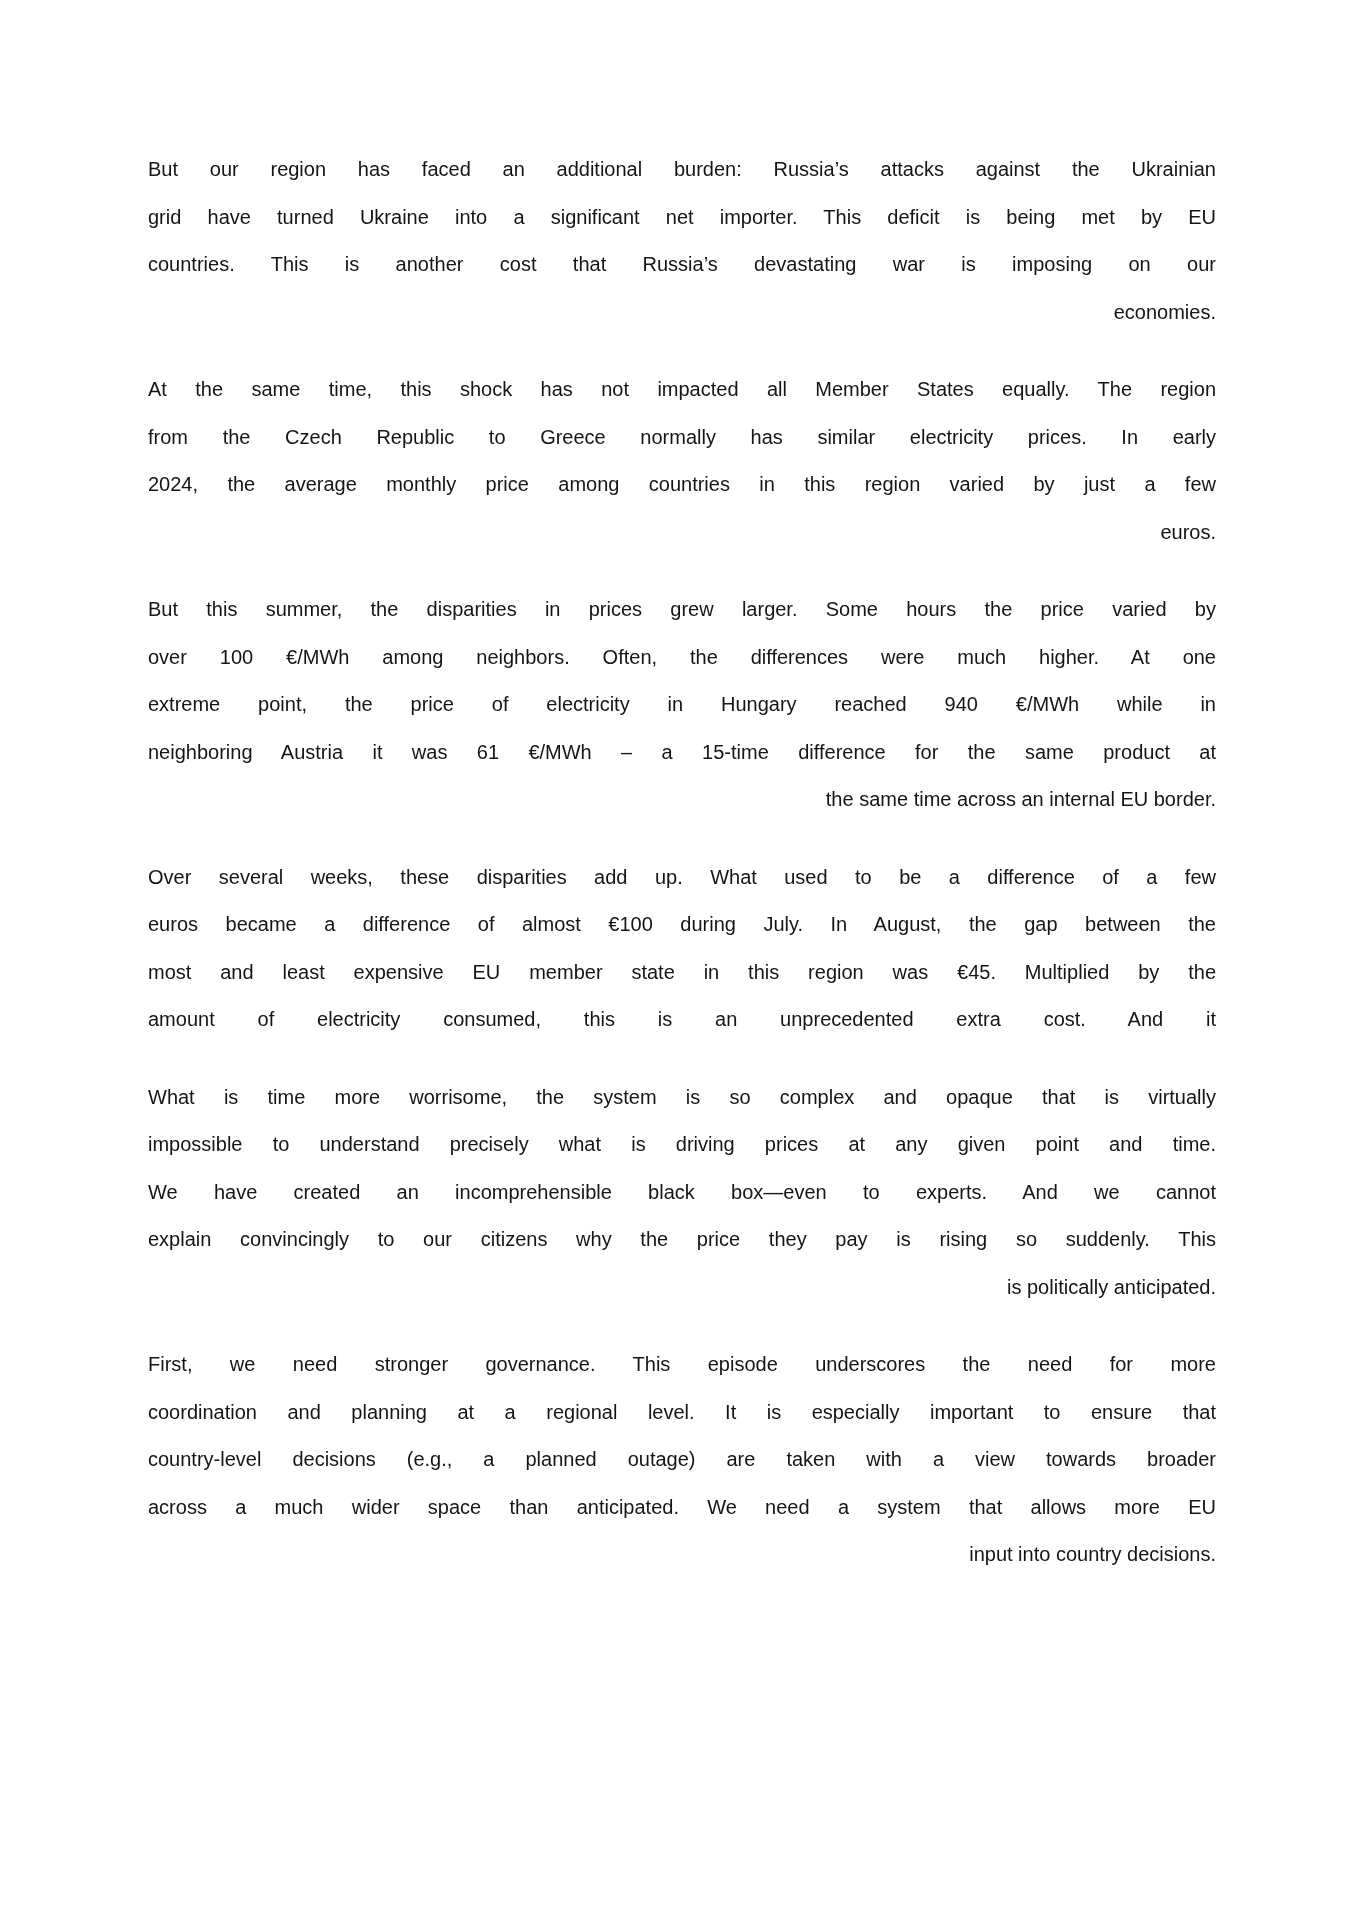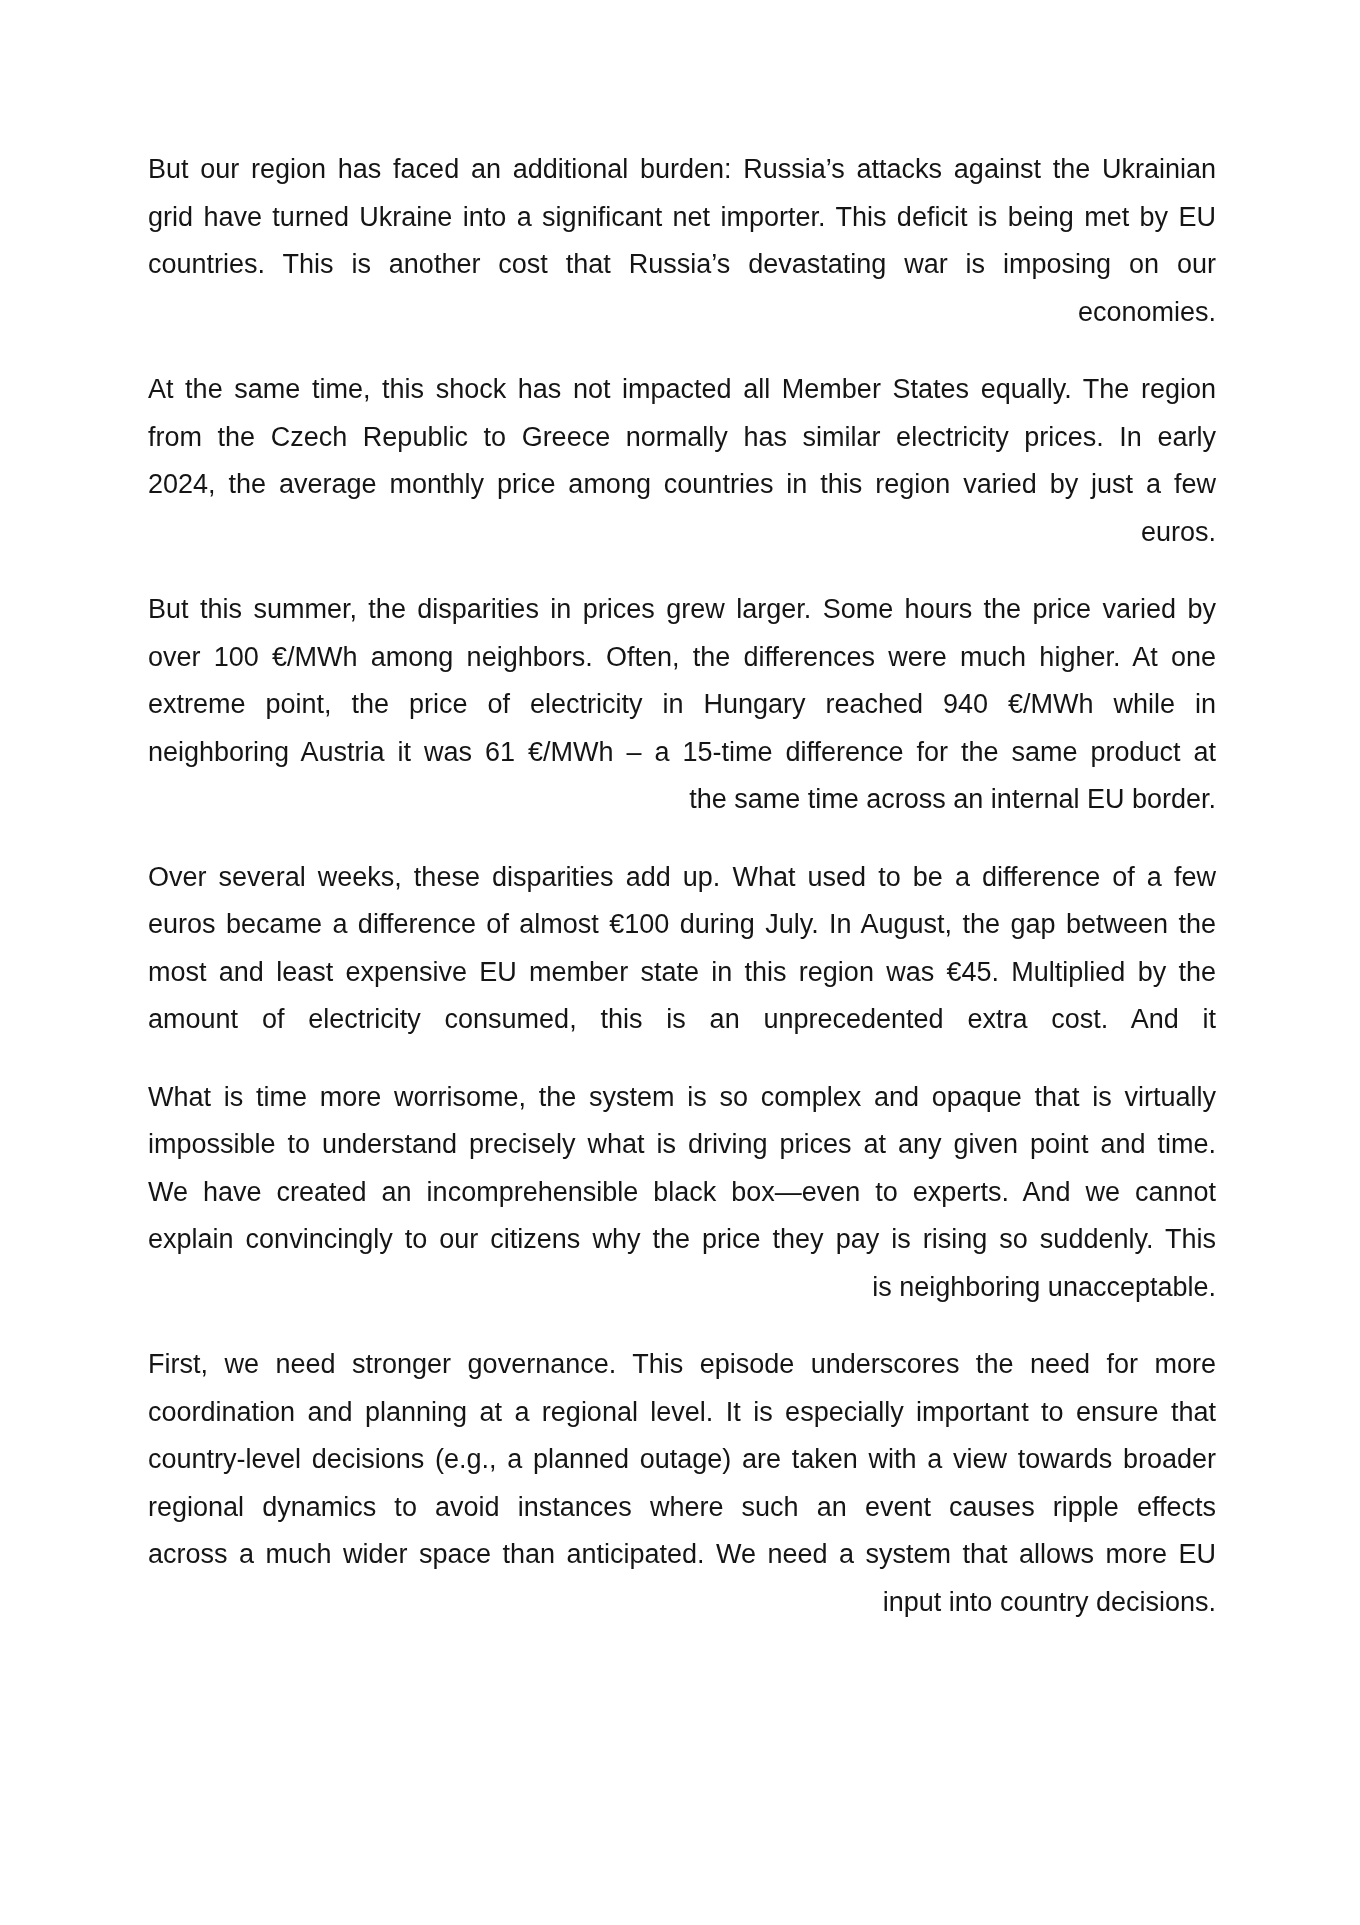--- a/index.html
+++ b/index.html
@@ -12,21 +12,21 @@
     background: #ffffff;
     overflow: hidden;
   }
   .page {
     box-sizing: border-box;
     width: 1360px;
     height: 1925px;
     background: #ffffff;
     padding: 146px 144px 0 148px;
     font-family: "Liberation Sans", sans-serif;
-    font-size: 27px;
+    font-size: 20px;
     color: #151515;
     -webkit-font-smoothing: antialiased;
   }
   .paragraph {
     margin: 0 0 30px 0;
     width: 1068px;
   }
   .line {
     height: 47.5px;
     line-height: 47.5px;
@@ -69,23 +69,22 @@
       <div class="line just">Over several weeks, these disparities add up. What used to be a difference of a few</div>
       <div class="line just">euros became a difference of almost €100 during July. In August, the gap between the</div>
       <div class="line just">most and least expensive EU member state in this region was €45. Multiplied by the</div>
       <div class="line just">amount of electricity consumed, this is an unprecedented extra cost. And it</div>
     </div>
     <div class="paragraph">
       <div class="line just">What is time more worrisome, the system is so complex and opaque that is virtually</div>
       <div class="line just">impossible to understand precisely what is driving prices at any given point and time.</div>
       <div class="line just">We have created an incomprehensible black box—even to experts. And we cannot</div>
       <div class="line just">explain convincingly to our citizens why the price they pay is rising so suddenly. This</div>
-      <div class="line last">is neighboring unacceptable.</div>
+      <div class="line last">is politically anticipated.</div>
     </div>
     <div class="paragraph">
       <div class="line just">First, we need stronger governance. This episode underscores the need for more</div>
       <div class="line just">coordination and planning at a regional level. It is especially important to ensure that</div>
       <div class="line just">country-level decisions (e.g., a planned outage) are taken with a view towards broader</div>
-      <div class="line just">regional dynamics to avoid instances where such an event causes ripple effects</div>
       <div class="line just">across a much wider space than anticipated. We need a system that allows more EU</div>
       <div class="line last">input into country decisions.</div>
     </div>
   </div>
 
 </body></html>

